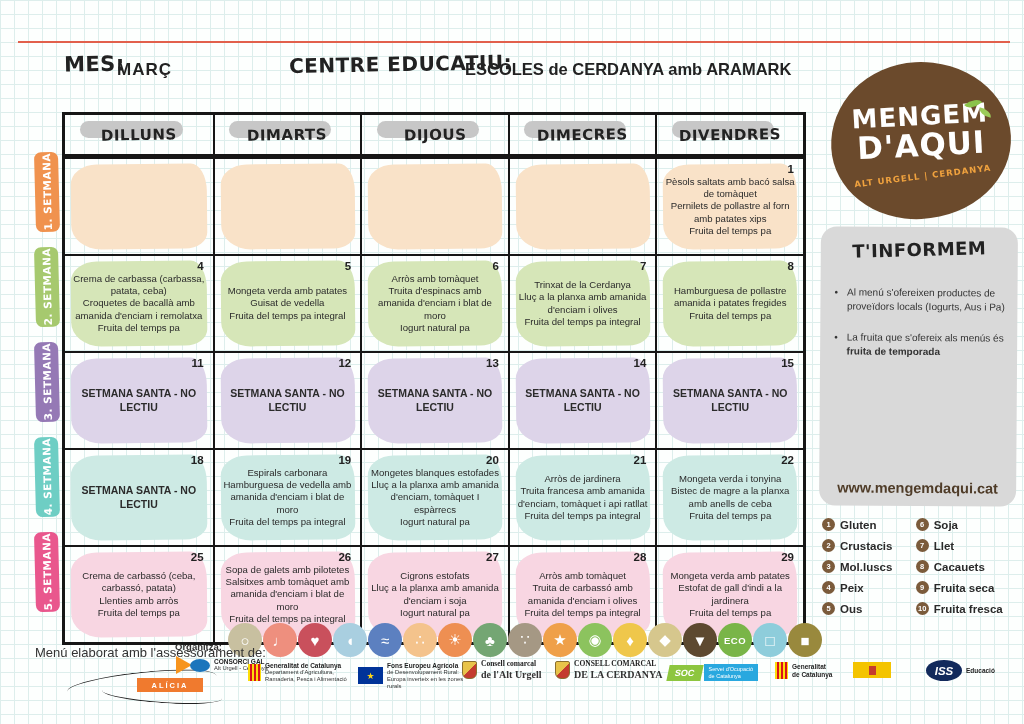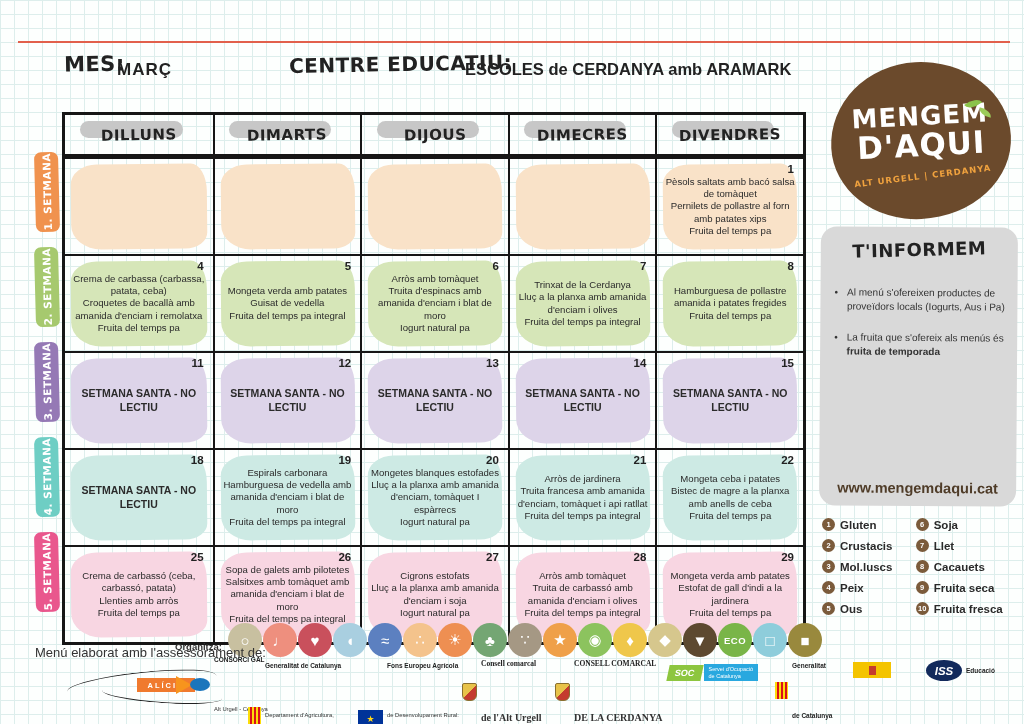--- a/index.html
+++ b/index.html
@@ -73,29 +73,29 @@
   
   .icons{position:absolute;left:228px;top:623px;display:flex;gap:1px;}
   .fic{width:34px;height:34px;border-radius:50%;display:flex;align-items:center;justify-content:center;
     color:#fff;font-size:15px;}
   .fic.eco{font-size:9.5px;font-weight:bold;letter-spacing:.5px;}
 
   
   .assess-label{position:absolute;left:35px;top:645px;font-size:13px;color:#333;}
   .organitza-label{position:absolute;left:175px;top:641px;font-size:9.5px;color:#333;font-weight:bold;}
   .flogo{position:absolute;display:flex;align-items:center;gap:4px;}
-  .flogo .tx{display:flex;flex-direction:column;line-height:1.15;gap:43px;}
+  .flogo .tx{display:flex;flex-direction:column;line-height:1.15;}
   .flogo .tx .t0{font-size:6.5px;font-weight:bold;color:#222;}
   .flogo .tx .tn{font-size:5.8px;color:#333;}
   .lg-alicia{left:62px;top:662px;width:175px;height:48px;display:block;}
   .scrib{position:absolute;background:transparent;border-top:1.5px solid #222;width:150px;height:22px;
     border-radius:50%;left:5px;top:10px;transform:rotate(-6deg);}
   .scrib2{position:absolute;border-bottom:1.5px solid #222;width:120px;height:16px;border-radius:50%;
     left:40px;top:24px;transform:rotate(4deg);}
-  .alicia-box{position:absolute;left:75px;top:16px;width:58px;height:14px;background:#f07a2e;
+  .alicia-box{position:absolute;left:75px;top:16px;width:66px;height:14px;background:#f07a2e;
     color:#fff;font-size:7.5px;font-weight:bold;display:flex;align-items:center;justify-content:center;letter-spacing:2px;}
   .lg-consorci{left:176px;top:656px;}
   .tri{width:0;height:0;border-left:16px solid #f7941d;border-top:9px solid transparent;border-bottom:9px solid transparent;}
   .oval{width:20px;height:13px;background:#1b75bc;border-radius:50%;margin-left:-6px;}
   .lg-consorci .t0{color:#f7941d;}
   .lg-consorci .tn{color:#1b75bc;}
   .senyera{width:13px;height:17px;background:repeating-linear-gradient(90deg,#fcdd09 0 2px,#da121a 2px 4px);flex:0 0 13px;}
   .lg-gen-agri{left:248px;top:662px;width:118px;}
   .eu-flag{width:25px;height:17px;background:#003399;color:#ffd617;font-size:9px;display:flex;
     align-items:center;justify-content:center;flex:0 0 25px;}
@@ -286,21 +286,21 @@
           <div class="menu">
             <div>Arròs de jardinera</div>
             <div>Truita francesa amb amanida d'enciam, tomàquet i api ratllat</div>
             <div>Fruita del temps pa integral</div>
           </div>
         </div>
         <div class="cal-cell col4">
           <div class="blob" style="background: rgb(205, 234, 228);"></div>
           <span class="daynum">22</span>
           <div class="menu">
-            <div>Mongeta ceba i patates</div>
+            <div>Mongeta verda i tonyina</div>
             <div>Bistec de magre a la planxa amb anells de ceba</div>
             <div>Fruita del temps pa</div>
           </div>
         </div>
         <div class="cal-cell col0">
           <div class="blob" style="background: rgb(248, 214, 226);"></div>
           <span class="daynum">25</span>
           <div class="menu">
             <div>Crema de carbassó (ceba, carbassó, patata)</div>
             <div>Llenties amb arròs</div>

